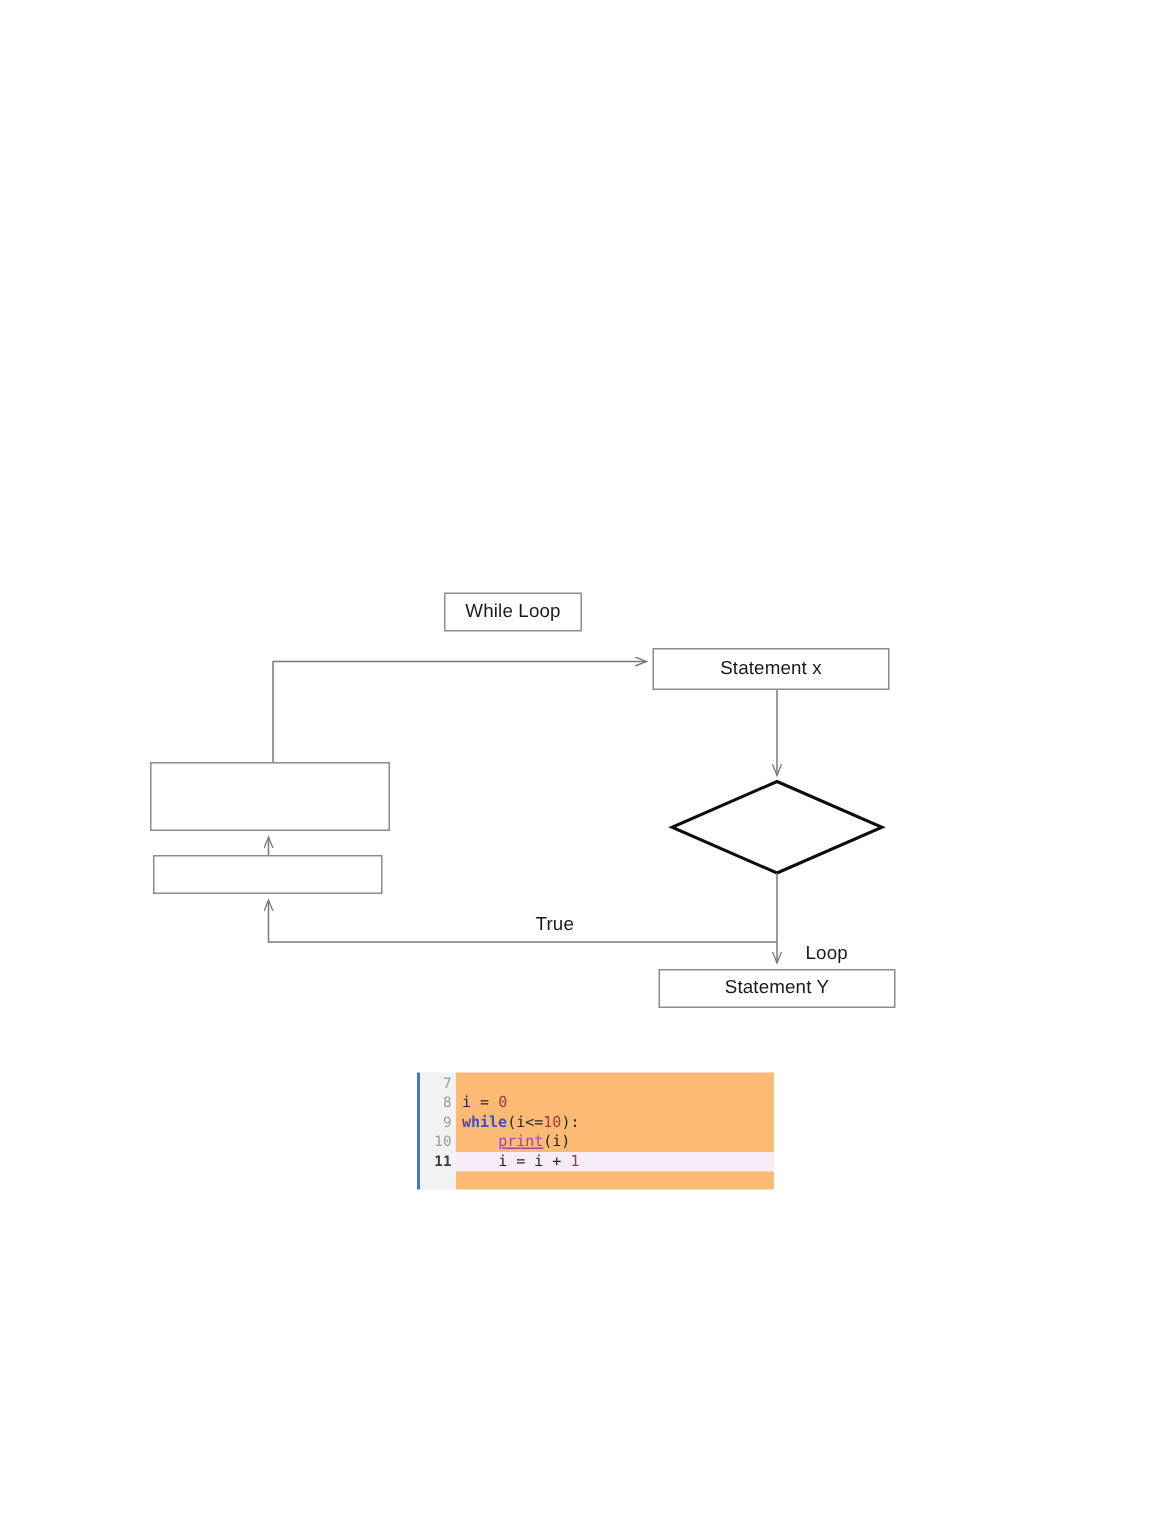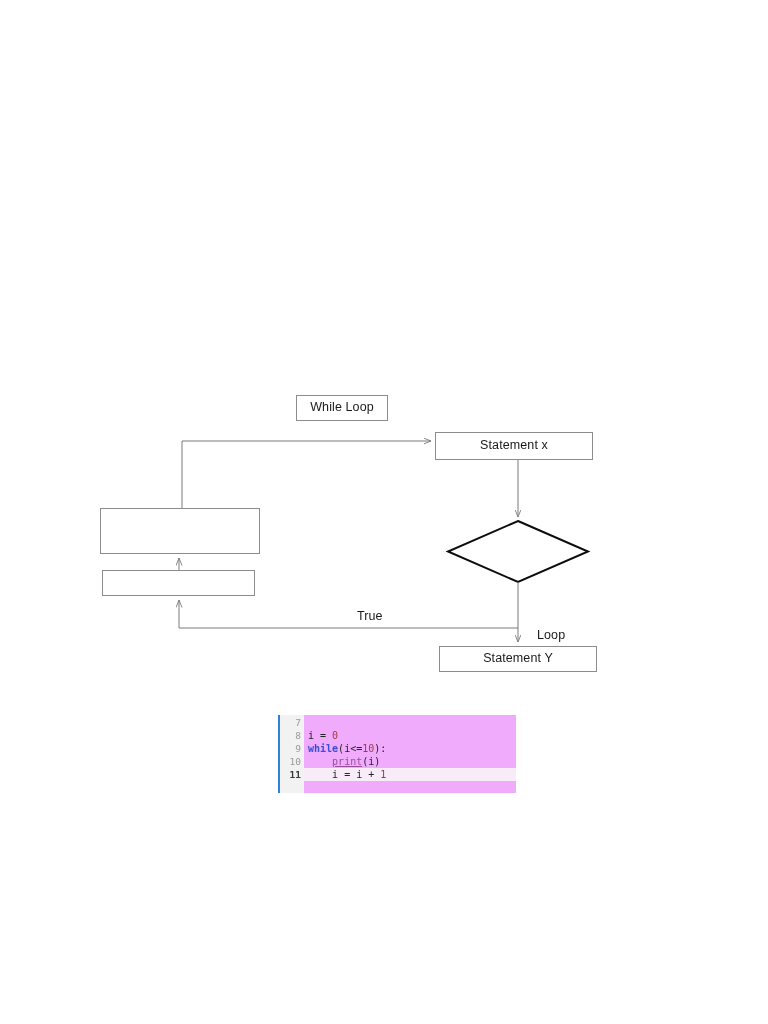--- a/index.html
+++ b/index.html
@@ -89,21 +89,21 @@
   }
   #code-gutter {
     width: 24px;
     flex: 0 0 auto;
     background: #f2f2f2;
     padding-top: 1px;
     box-sizing: border-box;
   }
   #code-body {
     flex: 1 1 auto;
-    background: #f0abfc;
+    background: #fdba74;
     padding-top: 1px;
     box-sizing: border-box;
     position: relative;
   }
   .ln {
     height: 13px;
     line-height: 13px;
     text-align: right;
     padding-right: 3px;
     color: #9b9b9b;

